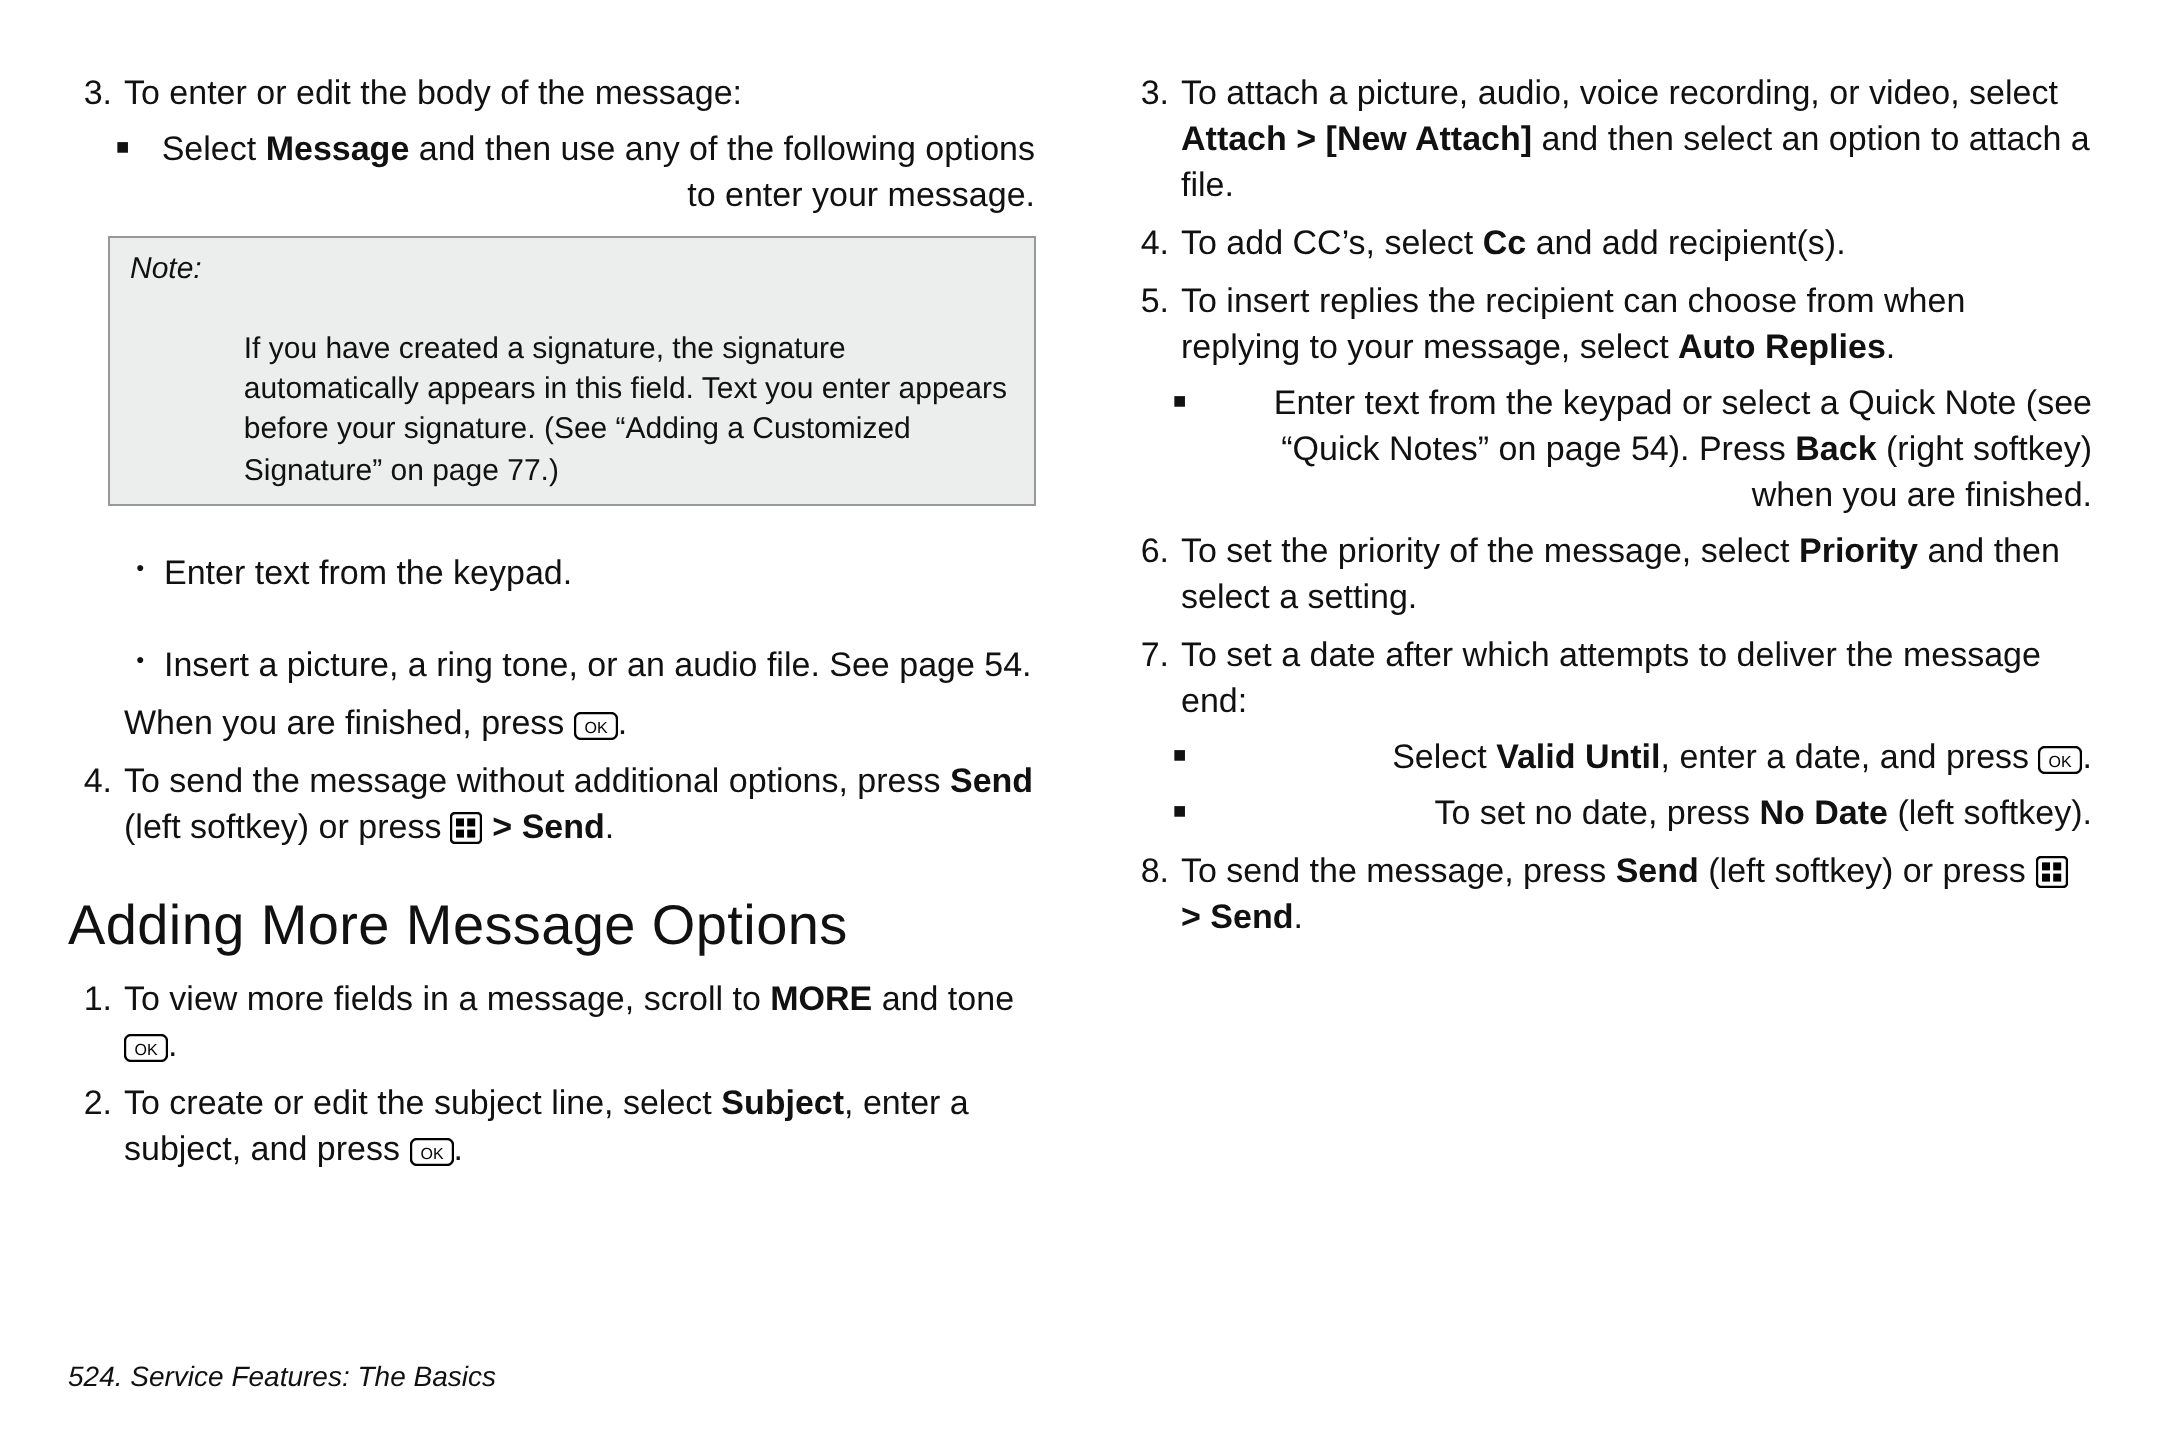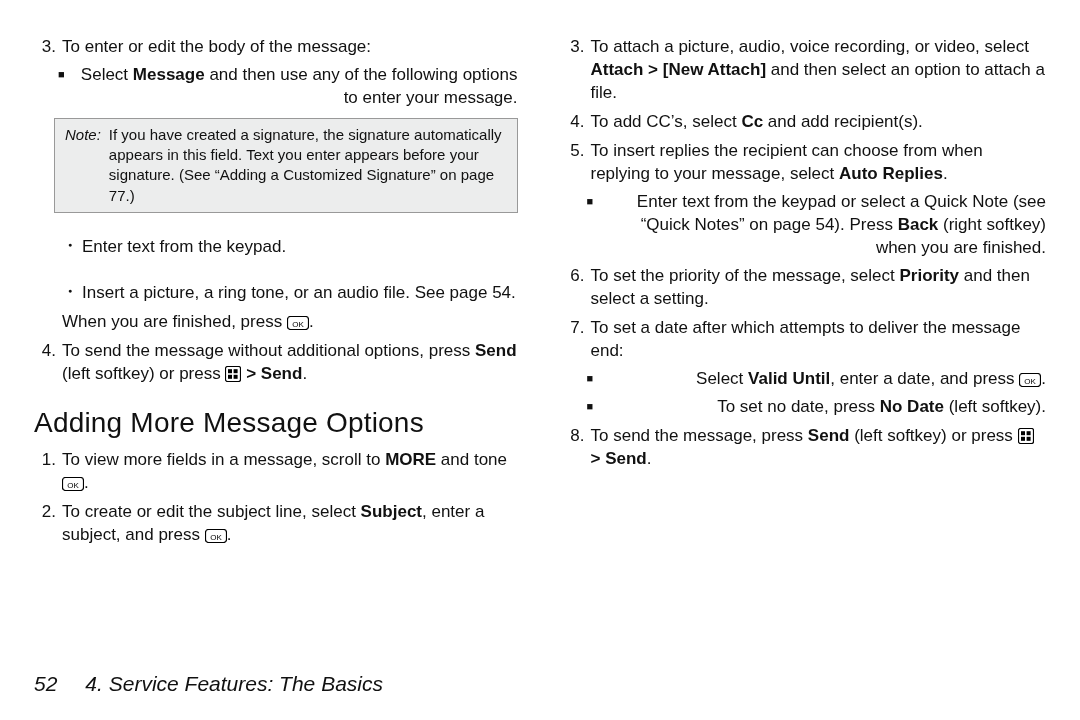--- a/index.html
+++ b/index.html
@@ -29,25 +29,25 @@
   .sub2 { display: flex; margin-top: 23px; padding-left: 34px; }
   .sub2 .bullet { width: 14px; flex: 0 0 14px; font-size: 7px; line-height: 18px; }
   .sub2 .txt { flex: 1; }
   .plain-indent { margin-top: 6px; padding-left: 28px; }
   .notebox {
     background: #eceded;
     border: 1px solid #999;
     padding: 6px 10px;
     margin: 8px 0 8px 20px;
     display: flex;
-    gap: 8px;
+    gap: 21px;
     font-size: 15px;
   }
   .notebox .label { font-style: italic; white-space: nowrap; }
-  .notebox .body { flex: 1; }
+  .notebox .body { flex: 1; margin-top: 40px; }
   h2.sect {
     font-weight: normal;
     font-size: 28px;
     margin-top: 18px;
     margin-bottom: 8px;
     letter-spacing: 0.2px;
   }
   .b { font-weight: bold; }
   svg.key-ok {
     display: inline-block;
@@ -55,23 +55,22 @@
     width: 22px; height: 14px;
   }
   svg.key-menu {
     display: inline-block;
     vertical-align: -3px;
     width: 16px; height: 16px;
   }
   .footer {
     display: flex;
     align-items: baseline;
-    gap: 28px;
     font-style: italic;
-    font-size: 21px;
+    font-size: 14px;
     padding-top: 12px;
     text-align: center;
   }
   .footer .pg { font-style: italic; }
 </style>
 </head>
 <body>
 
 <svg width="0" height="0" style="position:absolute">
   <defs>

